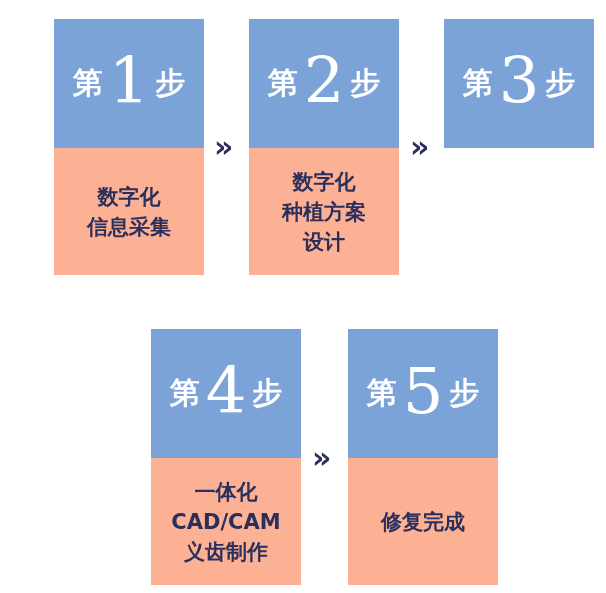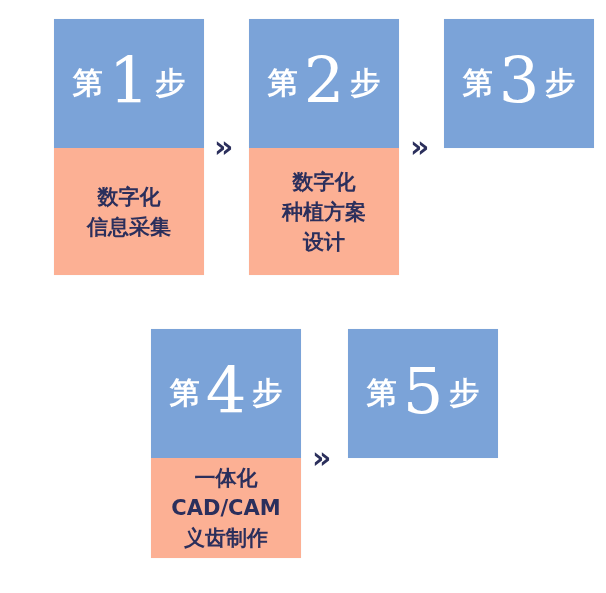--- a/index.html
+++ b/index.html
@@ -18,21 +18,21 @@
       color: #ffffff;
     }
     .step .bottom {
       height: 127px; background: #fcb094;
       display: flex; align-items: center; justify-content: center;
       text-align: center; color: #2b2f5c;
       font-weight: bold; font-size: 21px; line-height: 30px;
       white-space: pre-line;
     }
     .row2 .top { height: 129px; }
-    .row2 .bottom { height: 100px; }
+    .row2 .bottom { height: 127px; }
     .di, .bu { font-size: 30px; font-weight: bold; }
     .num {
       font-family: "DejaVu Serif", serif; font-size: 64px;
       line-height: 64px; margin: 0 6px 6px 6px;
     }
     .arrow {
       position: absolute; color: #2b2f5c; font-size: 30px; font-weight: bold;
       font-family: "DejaVu Sans", sans-serif; line-height: 30px;
     }
   </style>
@@ -84,13 +84,14 @@
 </div>
 
 <div class="arrow" style="left:312px; top:443px;">»</div>
 
 <div class="step row2" style="left:348px; top:329px;">
   <div class="top">
     <span class="di">第</span>
     <span class="num">5</span>
     <span class="bu">步</span>
   </div>
+  <div class="bottom">修复完成</div>
 </div>
 
 </body></html>

